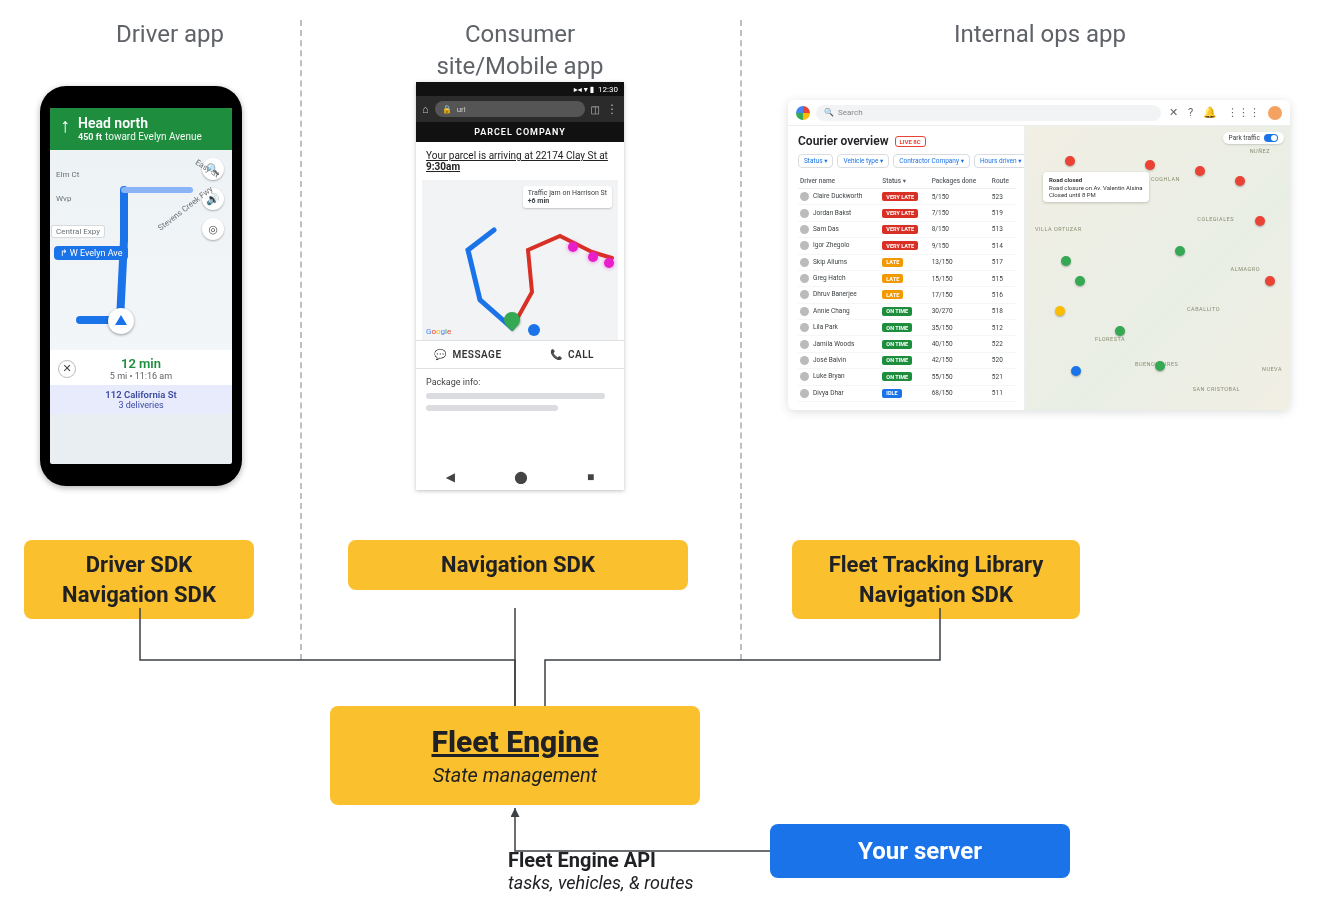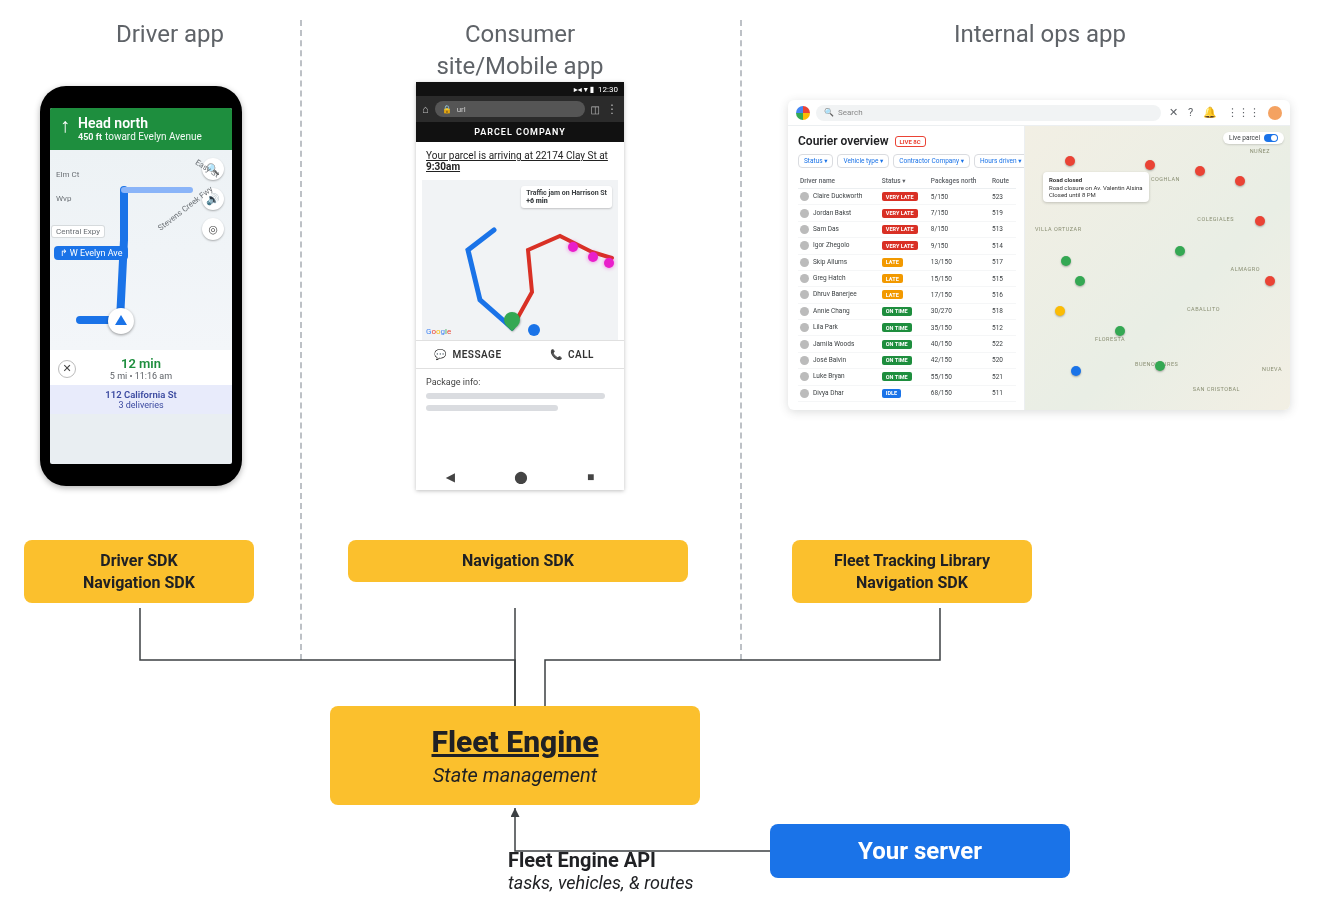--- a/index.html
+++ b/index.html
@@ -5,21 +5,21 @@
   * { box-sizing: border-box; margin: 0; padding: 0; }
   html,body { width:1318px; height:920px; font-family: -apple-system, Roboto, 'Segoe UI', Arial, sans-serif; background:#fff; color:#3c4043; }
   .stage { position:relative; width:1318px; height:920px; }
 
   .col-title { position:absolute; top:20px; width:300px; text-align:center; font-size:24px; font-weight:400; color:#5f6368; }
   .col-title.line2 { top:52px; }
 
   .vdash { position:absolute; top:20px; height:640px; border-left:2px dashed #bdc1c6; }
 
   
-  .sdk-box { position:absolute; background:#fbc02d; border-radius:8px; padding:10px 18px; text-align:center; font-weight:700; color:#202124; font-size:16px; line-height:1.35; }
+  .sdk-box { position:absolute; background:#fbc02d; border-radius:8px; padding:10px 18px; text-align:center; font-weight:700; color:#202124; font-size:22px; line-height:1.35; }
 
   
   .engine-box { position:absolute; background:#fbc02d; border-radius:8px; text-align:center; padding:18px 40px; color:#202124; }
   .engine-title { font-size:30px; font-weight:800;text-decoration:underline; }
   .engine-sub   { font-size:20px; font-style:italic; font-weight:400; margin-top:4px; }
 
   .server-box { position:absolute; background:#1a73e8; color:#fff; border-radius:8px; font-size:24px; font-weight:700; display:flex; align-items:center; justify-content:center; }
 
   .api-label { position:absolute; color:#202124; }
   .api-label .t1 { font-size:20px; font-weight:700; }
@@ -50,21 +50,21 @@
 
   
   .con-frame { position:absolute; left:416px; top:82px; width:208px; height:408px; background:#fff; box-shadow:0 1px 4px rgba(0,0,0,.25);}
   .con-status { height:14px; background:#111; color:#fff; font-size:8px; display:flex; justify-content:flex-end; align-items:center; padding:0 6px; gap:4px;}
   .con-urlbar { height:26px; background:#2b2b2b; display:flex; align-items:center; padding:0 6px; gap:6px;}
   .con-url { flex:1; height:16px; background:#555; border-radius:9px; font-size:8px; color:#ccc; display:flex; align-items:center; padding:0 8px; gap:4px;}
   .con-header { background:#111; color:#fff; text-align:center; font-size:9px; letter-spacing:1px; padding:5px 0; font-weight:600;}
   .con-msg { padding:8px 10px; font-size:10px; color:#222;text-decoration:underline; }
   .con-msg b { font-weight:700; }
   .con-map { position:relative; height:160px; margin:0 6px; background:#f1f3f5; overflow:hidden;}
-  .traffic-chip { position:absolute; right:6px; top:6px; background:#fff; font-size:7px; padding:3px 5px; border-radius:3px; box-shadow:0 1px 2px rgba(0,0,0,.2); max-width:110px;font-weight:bold;}
+  .traffic-chip { position:absolute; right:6px; top:6px; background:#fff; font-size:7px; padding:3px 5px; border-radius:3px; box-shadow:0 1px 2px rgba(0,0,0,.2); max-width:110px;}
   .gm-logo { position:absolute; left:4px; bottom:4px; font-size:8px; color:#5f6368; }
   .gm-logo span:nth-child(1){color:#4285F4}.gm-logo span:nth-child(2){color:#EA4335}.gm-logo span:nth-child(3){color:#FBBC05}.gm-logo span:nth-child(4){color:#4285F4}.gm-logo span:nth-child(5){color:#34A853}.gm-logo span:nth-child(6){color:#EA4335}
   .dest-pin { position:absolute; width:16px; height:16px; background:#34a853; border-radius:50% 50% 50% 0; transform:rotate(-45deg); box-shadow:0 1px 2px rgba(0,0,0,.3);}
   .mag-dot { position:absolute; width:10px; height:10px; background:#e91ecb; border-radius:50%; box-shadow:0 0 4px rgba(233,30,203,.6);}
   .con-actions { display:flex; border-top:1px solid #e0e0e0; border-bottom:1px solid #e0e0e0; }
   .con-act { flex:1; text-align:center; padding:8px 0; font-size:10px; font-weight:600; color:#333; letter-spacing:.5px;}
   .con-act .ic{ margin-right:5px; color:#444;}
   .pkg-info { padding:8px 10px 0; }
   .pkg-info .lbl{ font-size:9px; color:#444; margin-bottom:6px;}
   .skel { height:6px; background:#dadce0; border-radius:3px; margin-bottom:6px;}
@@ -230,21 +230,21 @@
             <div class="ops-chip">Status ▾</div>
             <div class="ops-chip">Vehicle type ▾</div>
             <div class="ops-chip">Contractor Company ▾</div>
             <div class="ops-chip">Hours driven ▾</div>
           </div>
         <table class="ops-table">
           <thead>
               <tr id="ops-th-row">
                 <th>Driver name</th>
                 <th>Status ▾</th>
-                <th>Packages north</th>
+                <th>Packages done</th>
                 <th>Route</th>
               </tr>
             </thead>
           <tbody id="ops-tbody">
               <tr>
                 <td><span class="av-dot"></span>Claire Duckworth</td>
                 <td><span class="st-badge st-verylate">VERY LATE</span></td>
                 <td>5/150</td>
                 <td>523</td>
               </tr>
@@ -318,21 +318,21 @@
                 <td><span class="av-dot"></span>Divya Dhar</td>
                 <td><span class="st-badge st-idle">IDLE</span></td>
                 <td>68/150</td>
                 <td>511</td>
               </tr>
             </tbody>
         </table>
       </div>
       <div class="ops-right">
         <div class="traffic-pill">
-          <span>Live parcel</span>
+          <span>Park traffic</span>
             <span class="toggle"></span>
         </div>
         <div class="road-callout" style="left:18px;top:46px">
           <div class="rc-h">Road closed</div>
           <div>Road closure on Av. Valentin Alsina</div>
           <div>Closed until 8 PM</div>
         </div>
 
         <div class="area-label" style="right:20px;top:22px">NUÑEZ</div>
         <div class="area-label" style="right:110px;top:50px">COGHLAN</div>
@@ -362,21 +362,21 @@
     </div>
   </div>
 
   <div class="sdk-box" style="left:24px;  top:540px; width:230px">
     <div>Driver SDK</div>
       <div>Navigation SDK</div>
   </div>
   <div class="sdk-box" style="left:348px; top:540px; width:340px">
       <div>Navigation SDK</div>
   </div>
-  <div class="sdk-box" style="left:792px; top:540px; width:240px">
+  <div class="sdk-box" style="left:792px; top:540px; width:288px">
     <div>Fleet Tracking Library</div>
       <div>Navigation SDK</div>
   </div>
 
   <div class="engine-box" style="left:330px; top:706px; width:370px">
     <div class="engine-title">Fleet Engine</div>
     <div class="engine-sub">State management</div>
   </div>
 
   <div class="server-box" style="left:770px; top:824px; width:300px; height:54px">

